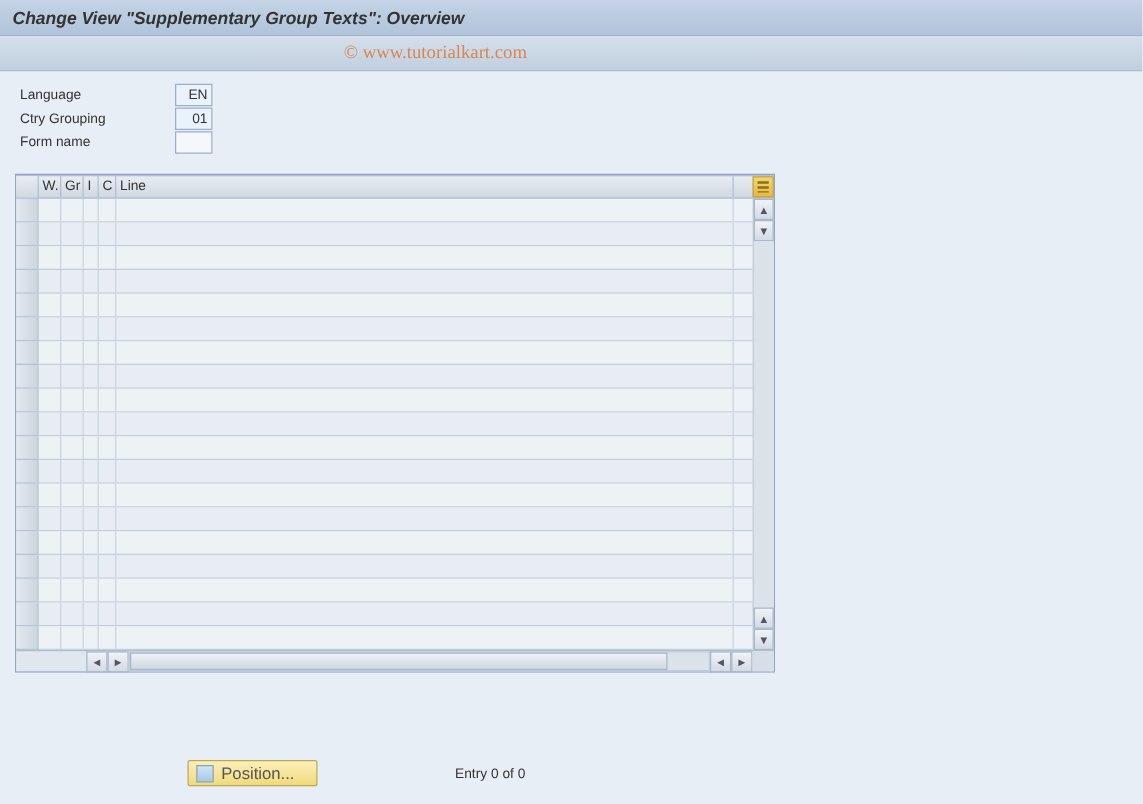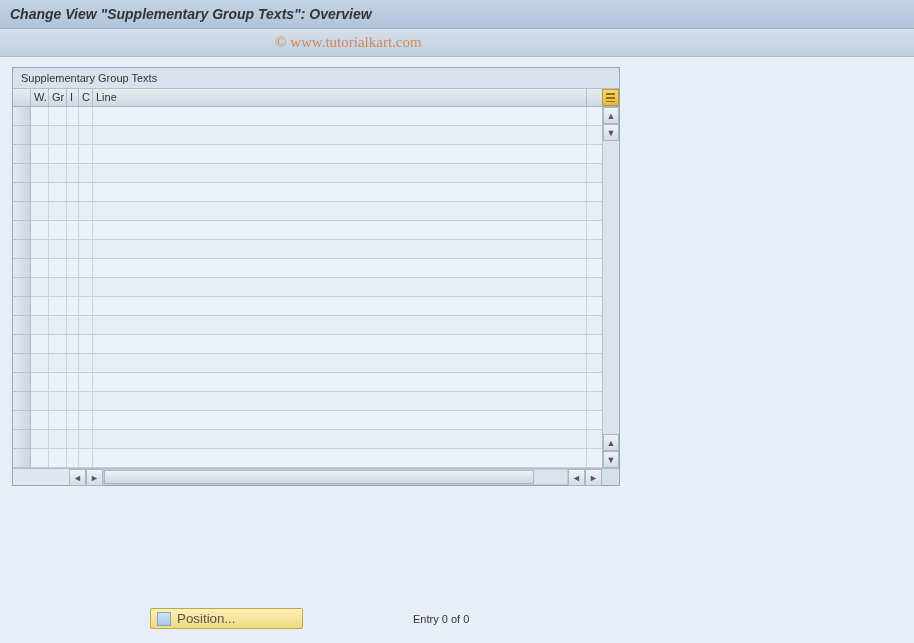--- a/index.html
+++ b/index.html
@@ -201,21 +201,21 @@
     
     .footer-bar {
       position: absolute;
       left: 150px;
       top: 608px;
       display: flex;
       align-items: center;
       gap: 110px;
     }
     .position-btn {
-      width: 153px;
+      width: 104px;
       height: 21px;
       background: linear-gradient(to bottom, #fdf0b8, #f0da7e);
       border: 1px solid #bfa84c;
       border-radius: 2px;
       display: flex;
       align-items: center;
       gap: 6px;
       padding: 0 6px;
       cursor: pointer;
       color: #555;
@@ -231,23 +231,30 @@
 <body>
 
 <div class="title-bar">
   <span class="title-text">Change View "Supplementary Group Texts": Overview</span>
 </div>
 <div class="toolbar-strip">
   <span class="watermark">© www.tutorialkart.com</span>
 </div>
 
 <div class="content">
+  <div class="form-grid">
+    <div class="form-label">Language</div>
+    <input class="form-field highlight" value="EN" style="">
+    <div class="form-label">Ctry Grouping</div>
+    <input class="form-field highlight" value="01" style="">
+    <div class="form-label">Form name</div>
+    <input class="form-field empty" value="" style="">
+  </div>
 
   <div class="table-container">
-    <div class="table-title">Supplementary Group Texts</div>
     <div class="grid-area">
       <div class="col-header-row">
         <div class="corner-cell"></div>
         <div id="col-headers" style="display:flex;flex:1;">
             <div class="col-h" style="width: 18px; flex: 0 0 18px;">W.</div>
             <div class="col-h" style="width: 18px; flex: 0 0 18px;">Gr</div>
             <div class="col-h" style="width: 12px; flex: 0 0 12px;">I</div>
             <div class="col-h" style="width: 14px; flex: 0 0 14px;">C</div>
             <div class="col-h" style="width: 494px; flex: 0 0 494px;">Line</div>
           </div>

